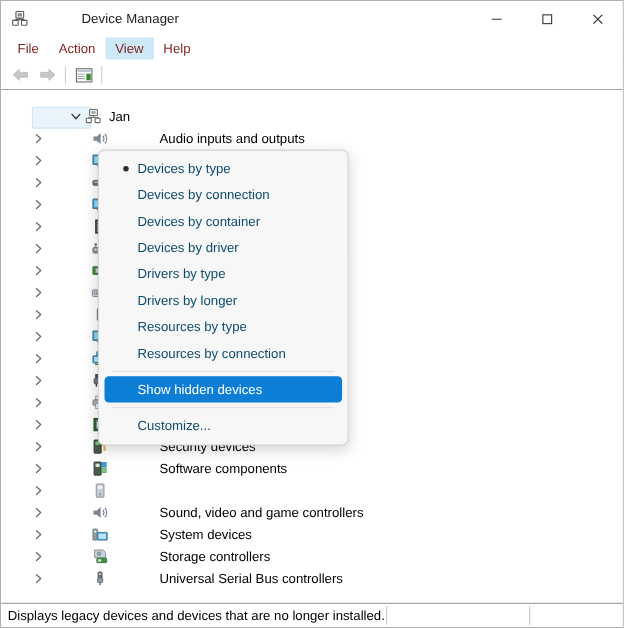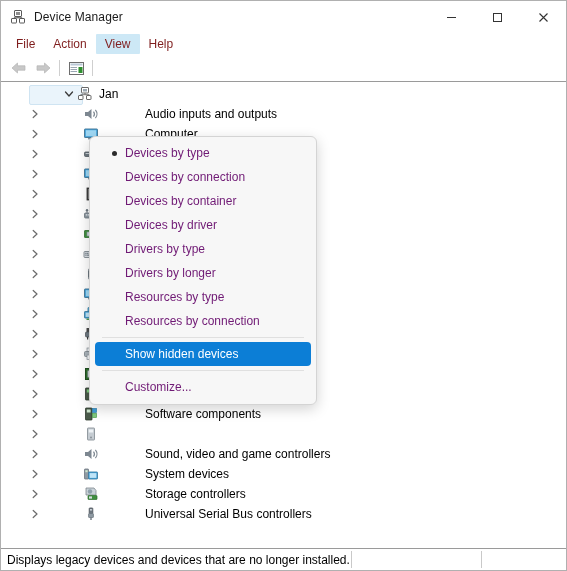--- a/index.html
+++ b/index.html
@@ -28,20 +28,21 @@
     flex-direction: column;
   }
   
   .titlebar {
     height: 32px;
     min-height: 32px;
     background: #ffffff;
     display: flex;
     align-items: center;
     position: relative;
+    gap: 40px;
   }
   .title-icon {
     width: 16px; height: 16px;
     margin-left: 9px;
     margin-right: 8px;
     position: relative;
     flex: 0 0 auto;
   }
   .title-text {
     font-size: 12px;
@@ -108,20 +109,21 @@
     display: flex;
     position: relative;
     background: #ffffff;
     overflow: hidden;
   }
   .tree-pane {
     width: 100%;
     padding-top: 2px;
     overflow: hidden;
     position: relative;
+    margin-top: 12px;
   }
   .tree-row {
     height: 20px;
     display: flex;
     align-items: center;
     position: relative;
     white-space: nowrap;
   }
   .tree-row .expander {
     width: 16px; height: 16px;
@@ -186,21 +188,21 @@
     border-radius: 6px;
     box-shadow: 0 4px 14px rgba(0,0,0,0.18);
     padding: 4px 0 5px 0;
     z-index: 50;
   }
   .dd-item {
     height: 24px;
     display: flex;
     align-items: center;
     font-size: 12px;
-    color: #701a75;
+    color: #0c4a6e;
     padding-left: 8px;
     margin: 0 5px;
     border-radius: 4px;
     white-space: nowrap;
   }
   .dd-item .bullet-slot {
     width: 22px;
     flex: 0 0 auto;
     display: flex;
     align-items: center;

